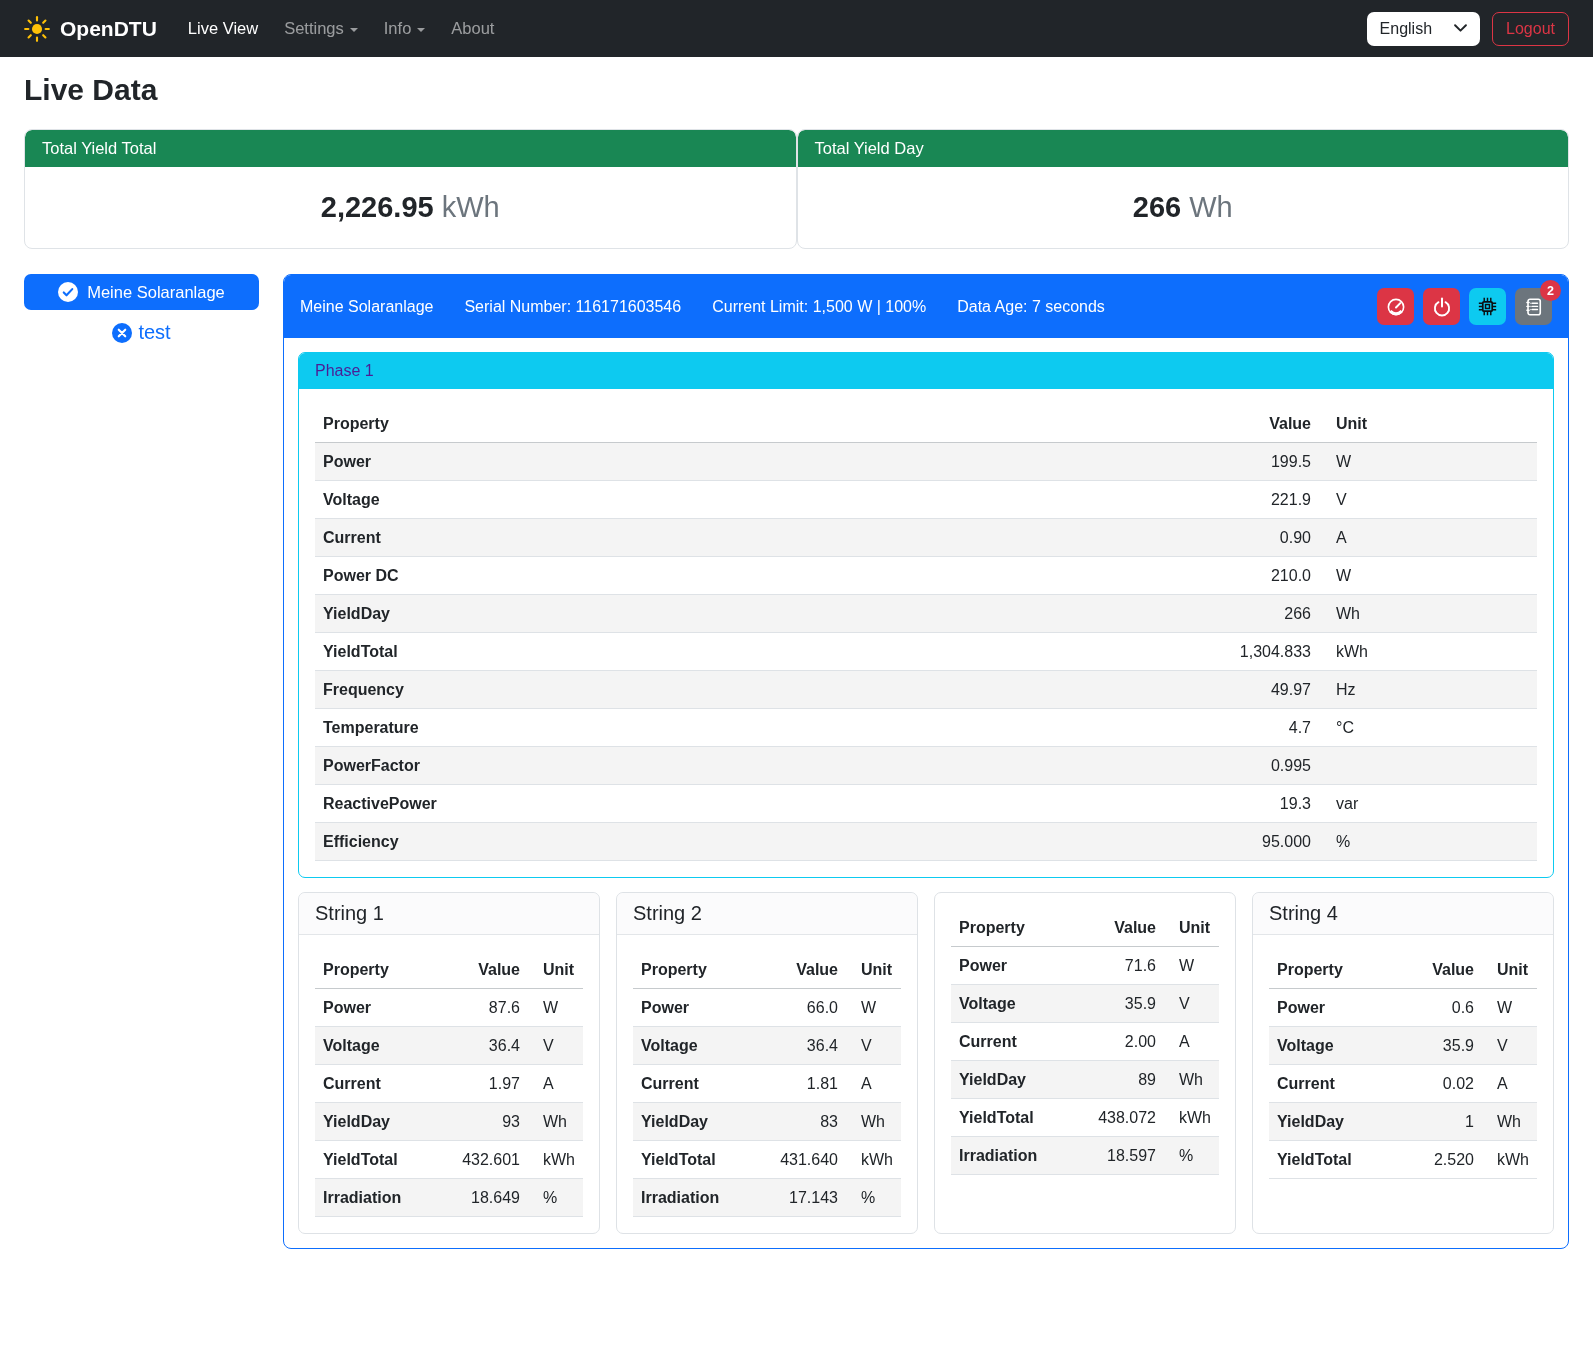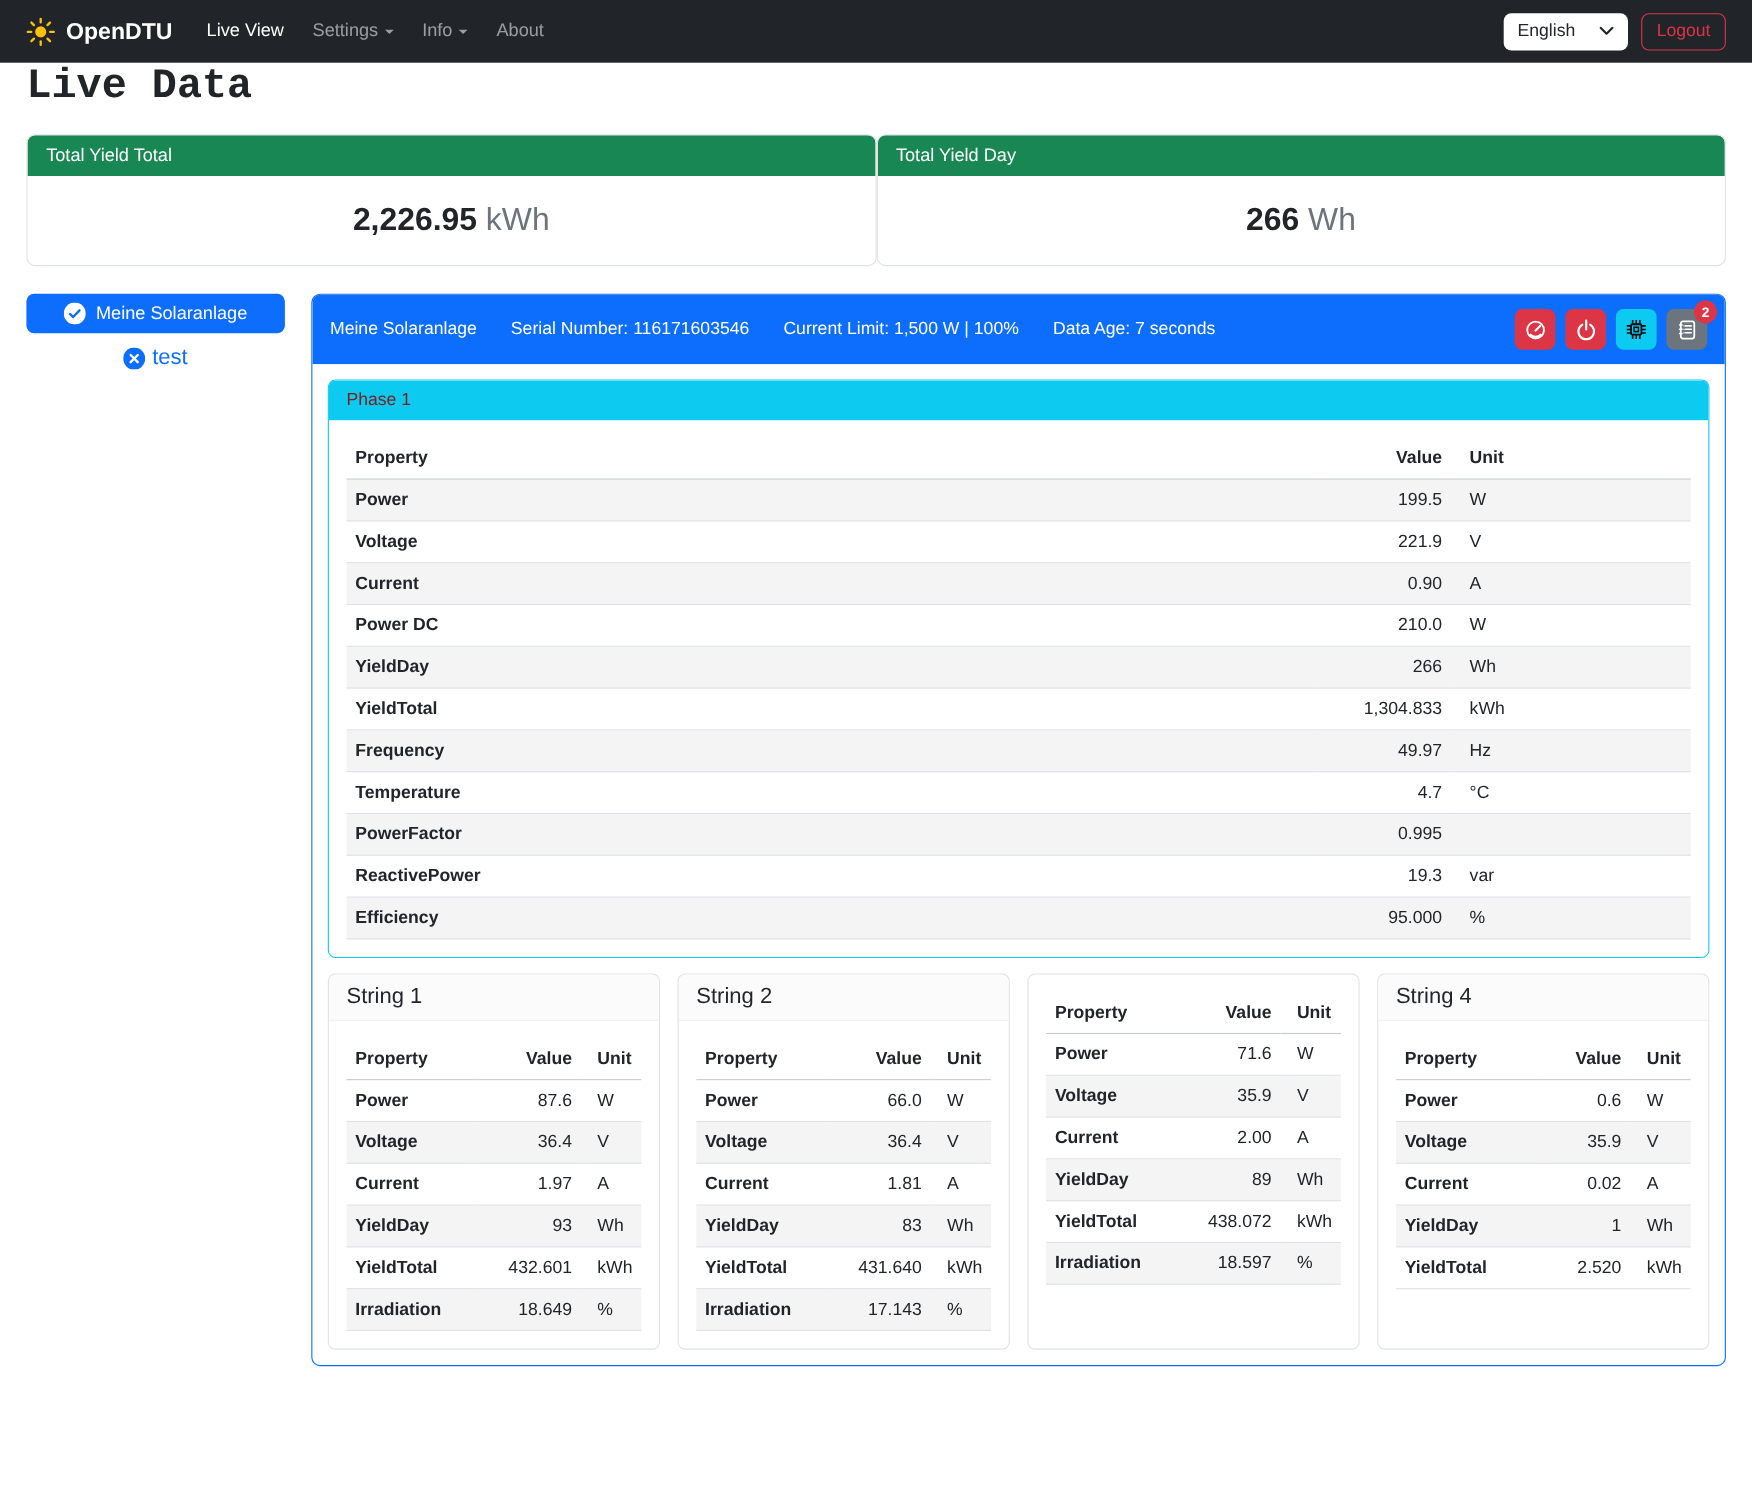--- a/index.html
+++ b/index.html
@@ -36,21 +36,21 @@
     cursor:pointer;
   }
   .logout-btn {
     background:transparent; border:1px solid #dc3545; color:#dc3545;
     border-radius:7px; padding:7px 13px; font-size:16px; cursor:pointer;
     font-family:inherit;
   }
 
   
   .container { padding:0 24px; }
-  .page-title { font-size:38px; font-weight:600; margin:0 0 22px;font-family:Liberation Mono, monospace; }
+  .page-title { font-size:30px; font-weight:600; margin:16px 0 22px; }
 
   .summary-row { display:flex; margin-bottom:25px; }
   .summary-card {
     flex:1; border:1px solid #dfe3e7; border-radius:8px; background:#fff; overflow:hidden;
   }
   .summary-card-header {
     background:#198754; color:#fff; padding:9px 17px; font-size:16.5px;
     border-radius:7px 7px 0 0;
   }
   .summary-card-body { padding:24px 17px; text-align:center; font-size:29px; }
@@ -91,21 +91,21 @@
   .icon-btn.secondary { background:#6c757d; }
   .count-badge {
     position:absolute; top:-8px; right:-9px; min-width:21px; height:21px;
     background:#dc3545; color:#fff; border-radius:11px; font-size:12.5px;
     font-weight:700; display:flex; align-items:center; justify-content:center;
   }
   .inverter-body { padding:14px; }
 
   
   .phase-card { border:1px solid #0dcaf0; border-radius:7px; overflow:hidden; margin-bottom:14px; }
-  .phase-header { background:#0dcaf0; color:#7f1d1d; padding:9px 16px; font-size:16px; }
+  .phase-header { background:#0dcaf0; color:#4c1d95; padding:9px 16px; font-size:16px; }
   .phase-body { padding:16px; }
 
   table { width:100%; border-collapse:collapse; font-size:16px; }
   th, td { padding:9.5px 8px; border-bottom:1px solid #dee2e6; text-align:left; font-weight:400; }
   th { font-weight:700; }
   thead th { border-bottom:1px solid #c6cacd; }
   td.col-val, th.col-val { text-align:right; }
   .phase-table td.col-val, .phase-table th.col-val { width:120px; }
   .phase-table td.col-unit, .phase-table th.col-unit { width:218px; padding-left:17px; }
   .string-table td.col-unit, .string-table th.col-unit { width:52px; padding-left:15px; }

